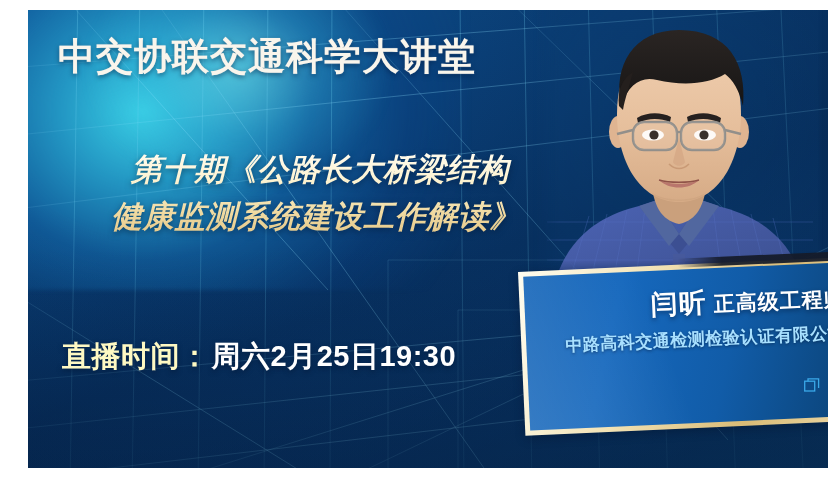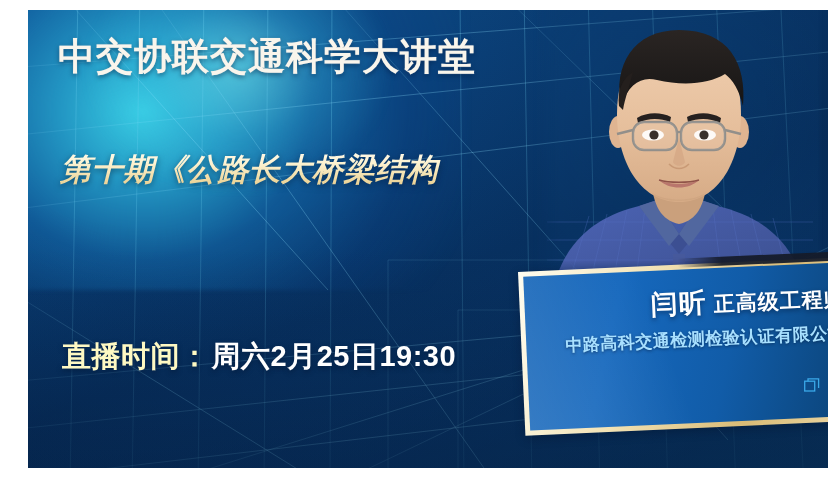--- a/index.html
+++ b/index.html
@@ -105,21 +105,21 @@
     font-weight: 600;
     font-style: italic;
     letter-spacing: 0.5px;
     background: linear-gradient(to bottom, #fffdf4 0%, #fdf3d2 36%, #efd9a0 72%, #e3c585 100%);
     -webkit-background-clip: text;
     background-clip: text;
     color: transparent;
     -webkit-text-fill-color: transparent;
     filter: drop-shadow(0 2px 3px rgba(0,20,50,0.55));
   }
-  .subtitle .ln { display: block; white-space: nowrap; }
+  .subtitle .ln { display: block; white-space: nowrap; text-align: center; }
   .subtitle .ln.l2 { text-indent: -8px; }
 
   
   .livetime {
     position: absolute;
     left: 34px;
     top: 327px;
     font-size: 29px;
     font-weight: 700;
     letter-spacing: 0.5px;
@@ -402,20 +402,21 @@
             <path d="M 118 182 C 130 192 162 192 174 182 C 164 194 128 194 118 182 Z" fill="#caa07c" opacity="0.5"></path>
           </g>
         </svg>
       </div>
     </div>
 
     <div class="headline">中交协联交通科学大讲堂</div>
 
     <div class="subtitle">
       <span class="ln l1">第十期《公路长大桥梁结构</span>
+      <span class="ln l2">健康监测系统建设工作解读》</span>
     </div>
 
     <div class="livetime">
       <span class="lt-label">直播时间：</span><span class="lt-value">周六2月25日19:30</span>
     </div>
 
     <div class="plate">
       <div class="plate-gold"></div>
       <div class="plate-inner"></div>
       <div class="plate-sheen"></div>

